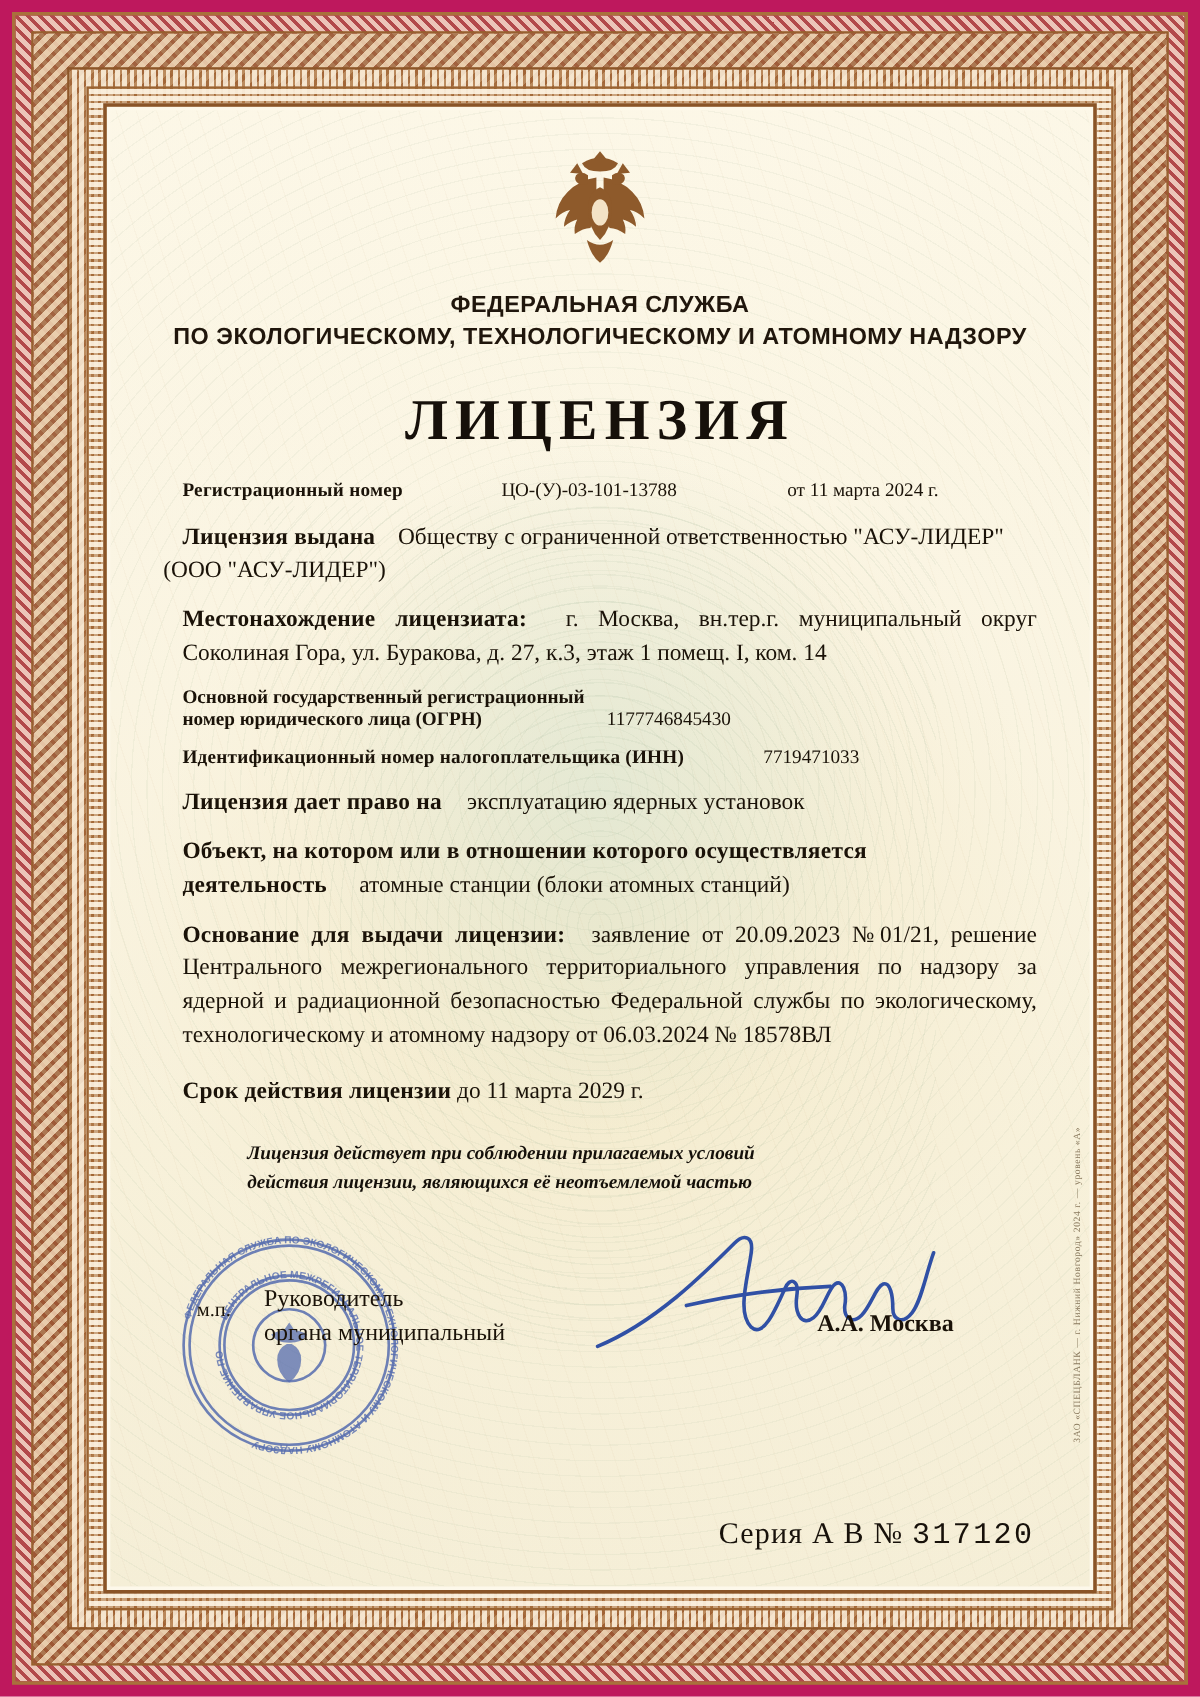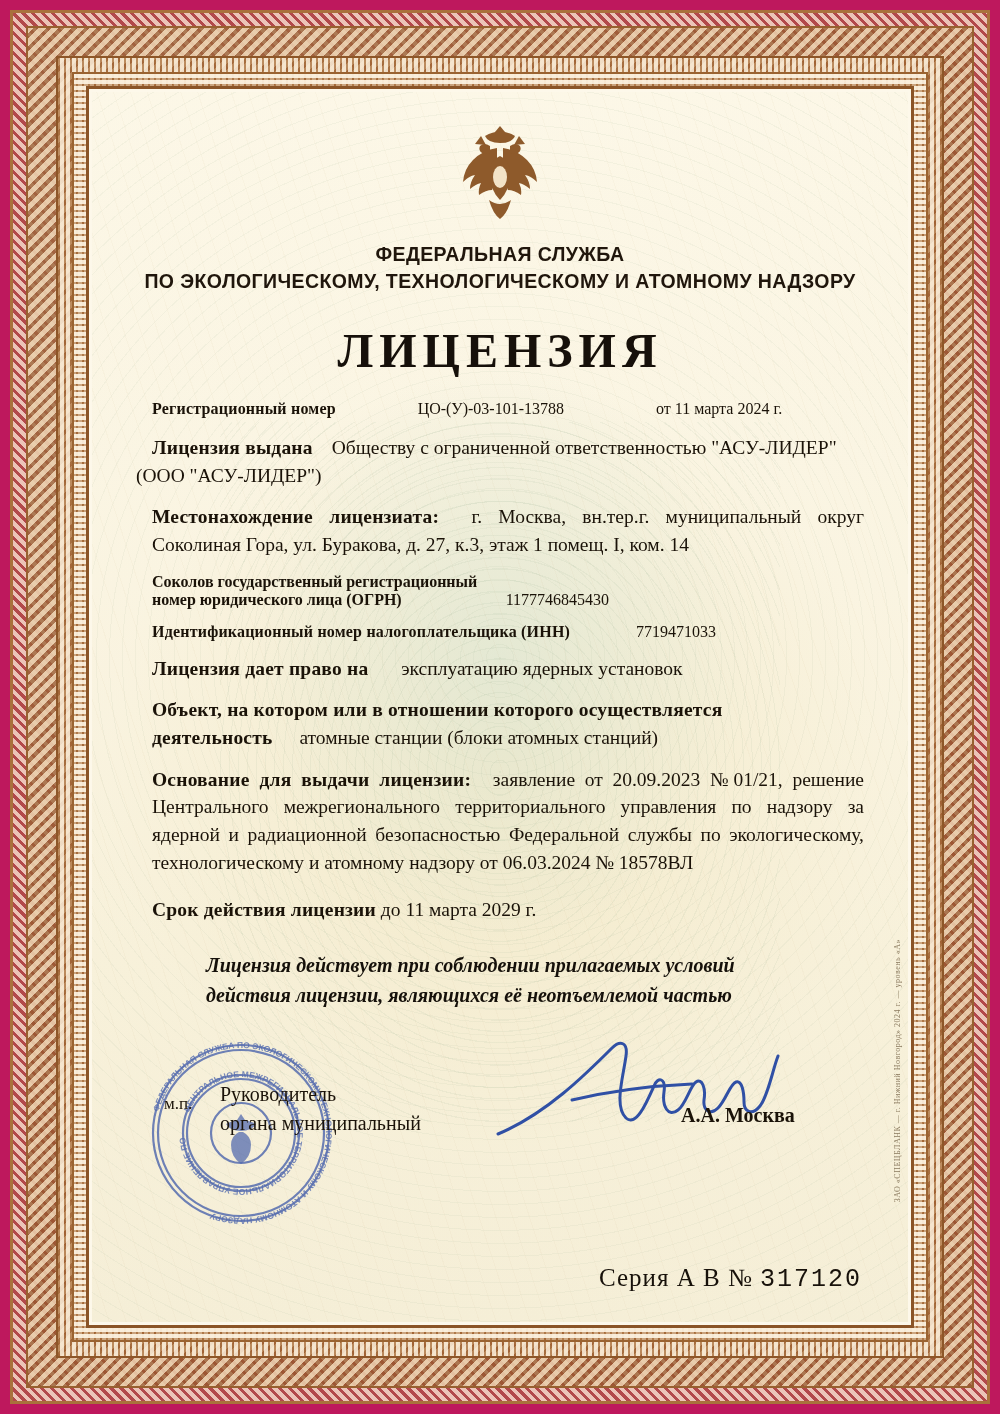--- a/index.html
+++ b/index.html
@@ -199,21 +199,21 @@
   .row-inn { padding-left: 16px; margin-bottom: 14px; }
   .row-inn .num { font-weight: normal; margin-left: 62px; }
 
   .justify { text-align: justify; text-align-last: left; }
 
   .note {
     margin-top: 26px;
     padding-left: 70px;
     font-style: italic;
     font-weight: bold;
-    font-size: 20px;
+    font-size: 16px;
     line-height: 1.5;
     color: #15100a;
   }
 
   
   .sig-block {
     position: relative;
     margin-top: 36px;
     height: 150px;
   }
@@ -343,33 +343,33 @@
       <div class="row" style="margin-top:-14px; padding-left:0;">
         <span class="val">(ООО "АСУ-ЛИДЕР")</span>
       </div>
 
       <div class="row indent justify">
         <span class="lbl">Местонахождение лицензиата:</span>
         <span class="val" style="margin-left:16px">г. Москва, вн.тер.г. муниципальный округ Соколиная Гора, ул. Буракова, д. 27, к.3, этаж 1 помещ. I, ком. 14</span>
       </div>
 
       <div class="row-ogrn">
-        <span class="l1">Соколов государственный регистрационный</span>
+        <span class="l1">Основной государственный регистрационный</span>
         <span class="l2">номер юридического лица (ОГРН)</span>
         <span class="num">1177746845430</span>
       </div>
 
       <div class="row-inn">
         <span class="lbl">Идентификационный номер налогоплательщика (ИНН)</span>
         <span class="num">7719471033</span>
       </div>
 
       <div class="row indent">
         <span class="lbl">Лицензия дает право на</span>
-        <span class="val" style="margin-left:28px">эксплуатацию ядерных установок</span>
+        <span class="val" style="margin-left:16px">эксплуатацию ядерных установок</span>
       </div>
 
       <div class="row indent">
         <span class="lbl" style="display:block">Объект, на котором или в отношении которого осуществляется</span>
         <span class="lbl">деятельность</span>
         <span class="val" style="margin-left:22px">атомные станции (блоки атомных станций)</span>
       </div>
 
       <div class="row indent justify">
         <span class="lbl">Основание для выдачи лицензии:</span>

